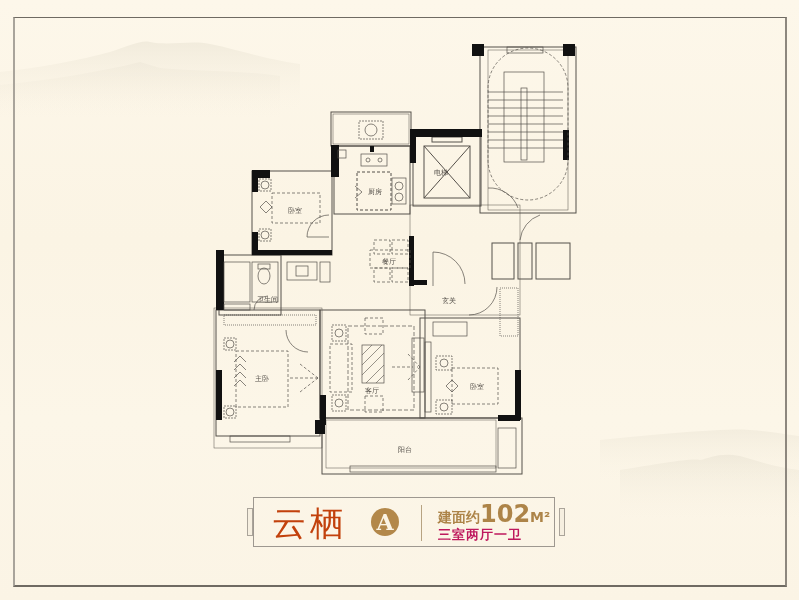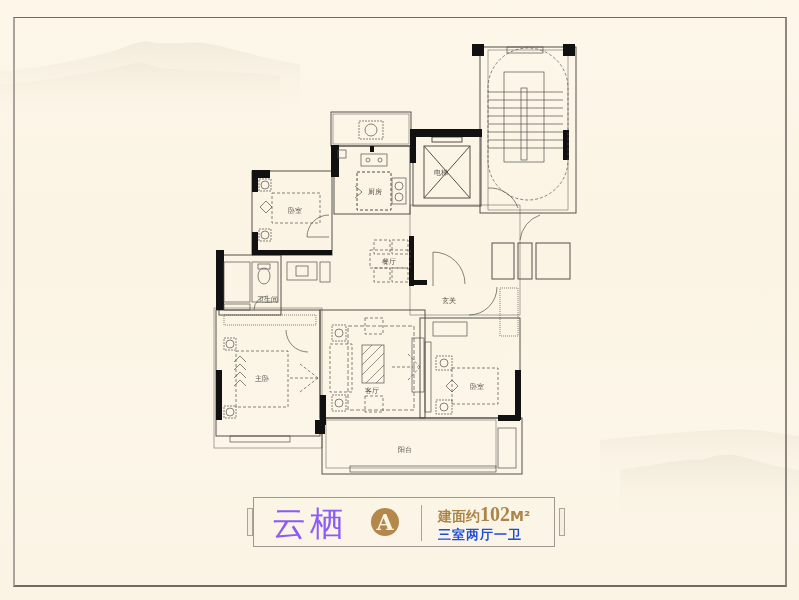--- a/index.html
+++ b/index.html
@@ -19,37 +19,37 @@
   .title-box {
     position:absolute; left:253px; top:497px; width:302px; height:50px;
     border:1px solid #9e9890; box-sizing:border-box;
   }
   .tab-l, .tab-r {
     position:absolute; top:508px; width:6px; height:28px;
     border:1px solid #aaa49a; background:#f6efe0; box-sizing:border-box;
   }
   .tab-l { left:247px; } .tab-r { left:559px; }
   .name {
-    position:absolute; left:272px; top:503px; font-size:34px; color:#8b5cf6;
+    position:absolute; left:272px; top:503px; font-size:34px; color:#c2410c;
     letter-spacing:4px; line-height:40px; font-family:"DejaVu Serif", serif;
   }
   .badge {
     position:absolute; left:371px; top:508px; width:28px; height:28px; border-radius:50%;
     background:#b3884a; color:#fbf4e4; font-family:"DejaVu Serif", serif; font-weight:bold;
     font-size:22px; line-height:29px; text-align:center;
   }
   .divider { position:absolute; left:421px; top:505px; width:1px; height:36px; background:#b7a382; }
   .area {
     position:absolute; left:438px; top:504px; color:#ad8448; font-size:14px; font-weight:bold;
     line-height:20px; white-space:nowrap;
   }
-  .area .num { font-size:20px; letter-spacing:0;font-family:Liberation Serif, serif; }
+  .area .num { font-size:24px; letter-spacing:0; }
   .area .unit { font-size:14px; }
   .layout {
-    position:absolute; left:438px; top:526px; color:#1d4ed8; font-size:13px; font-weight:bold;
+    position:absolute; left:438px; top:526px; color:#be185d; font-size:13px; font-weight:bold;
     letter-spacing:1px; line-height:18px;
   }
   .room-label { font-size:7px; fill:#55504a; font-family:"DejaVu Sans", sans-serif; }
 </style>
 </head>
 <body>
 
 <svg class="mist" width="799" height="600">
   <defs>
     <linearGradient id="mg" x1="0" y1="0" x2="0" y2="1">

